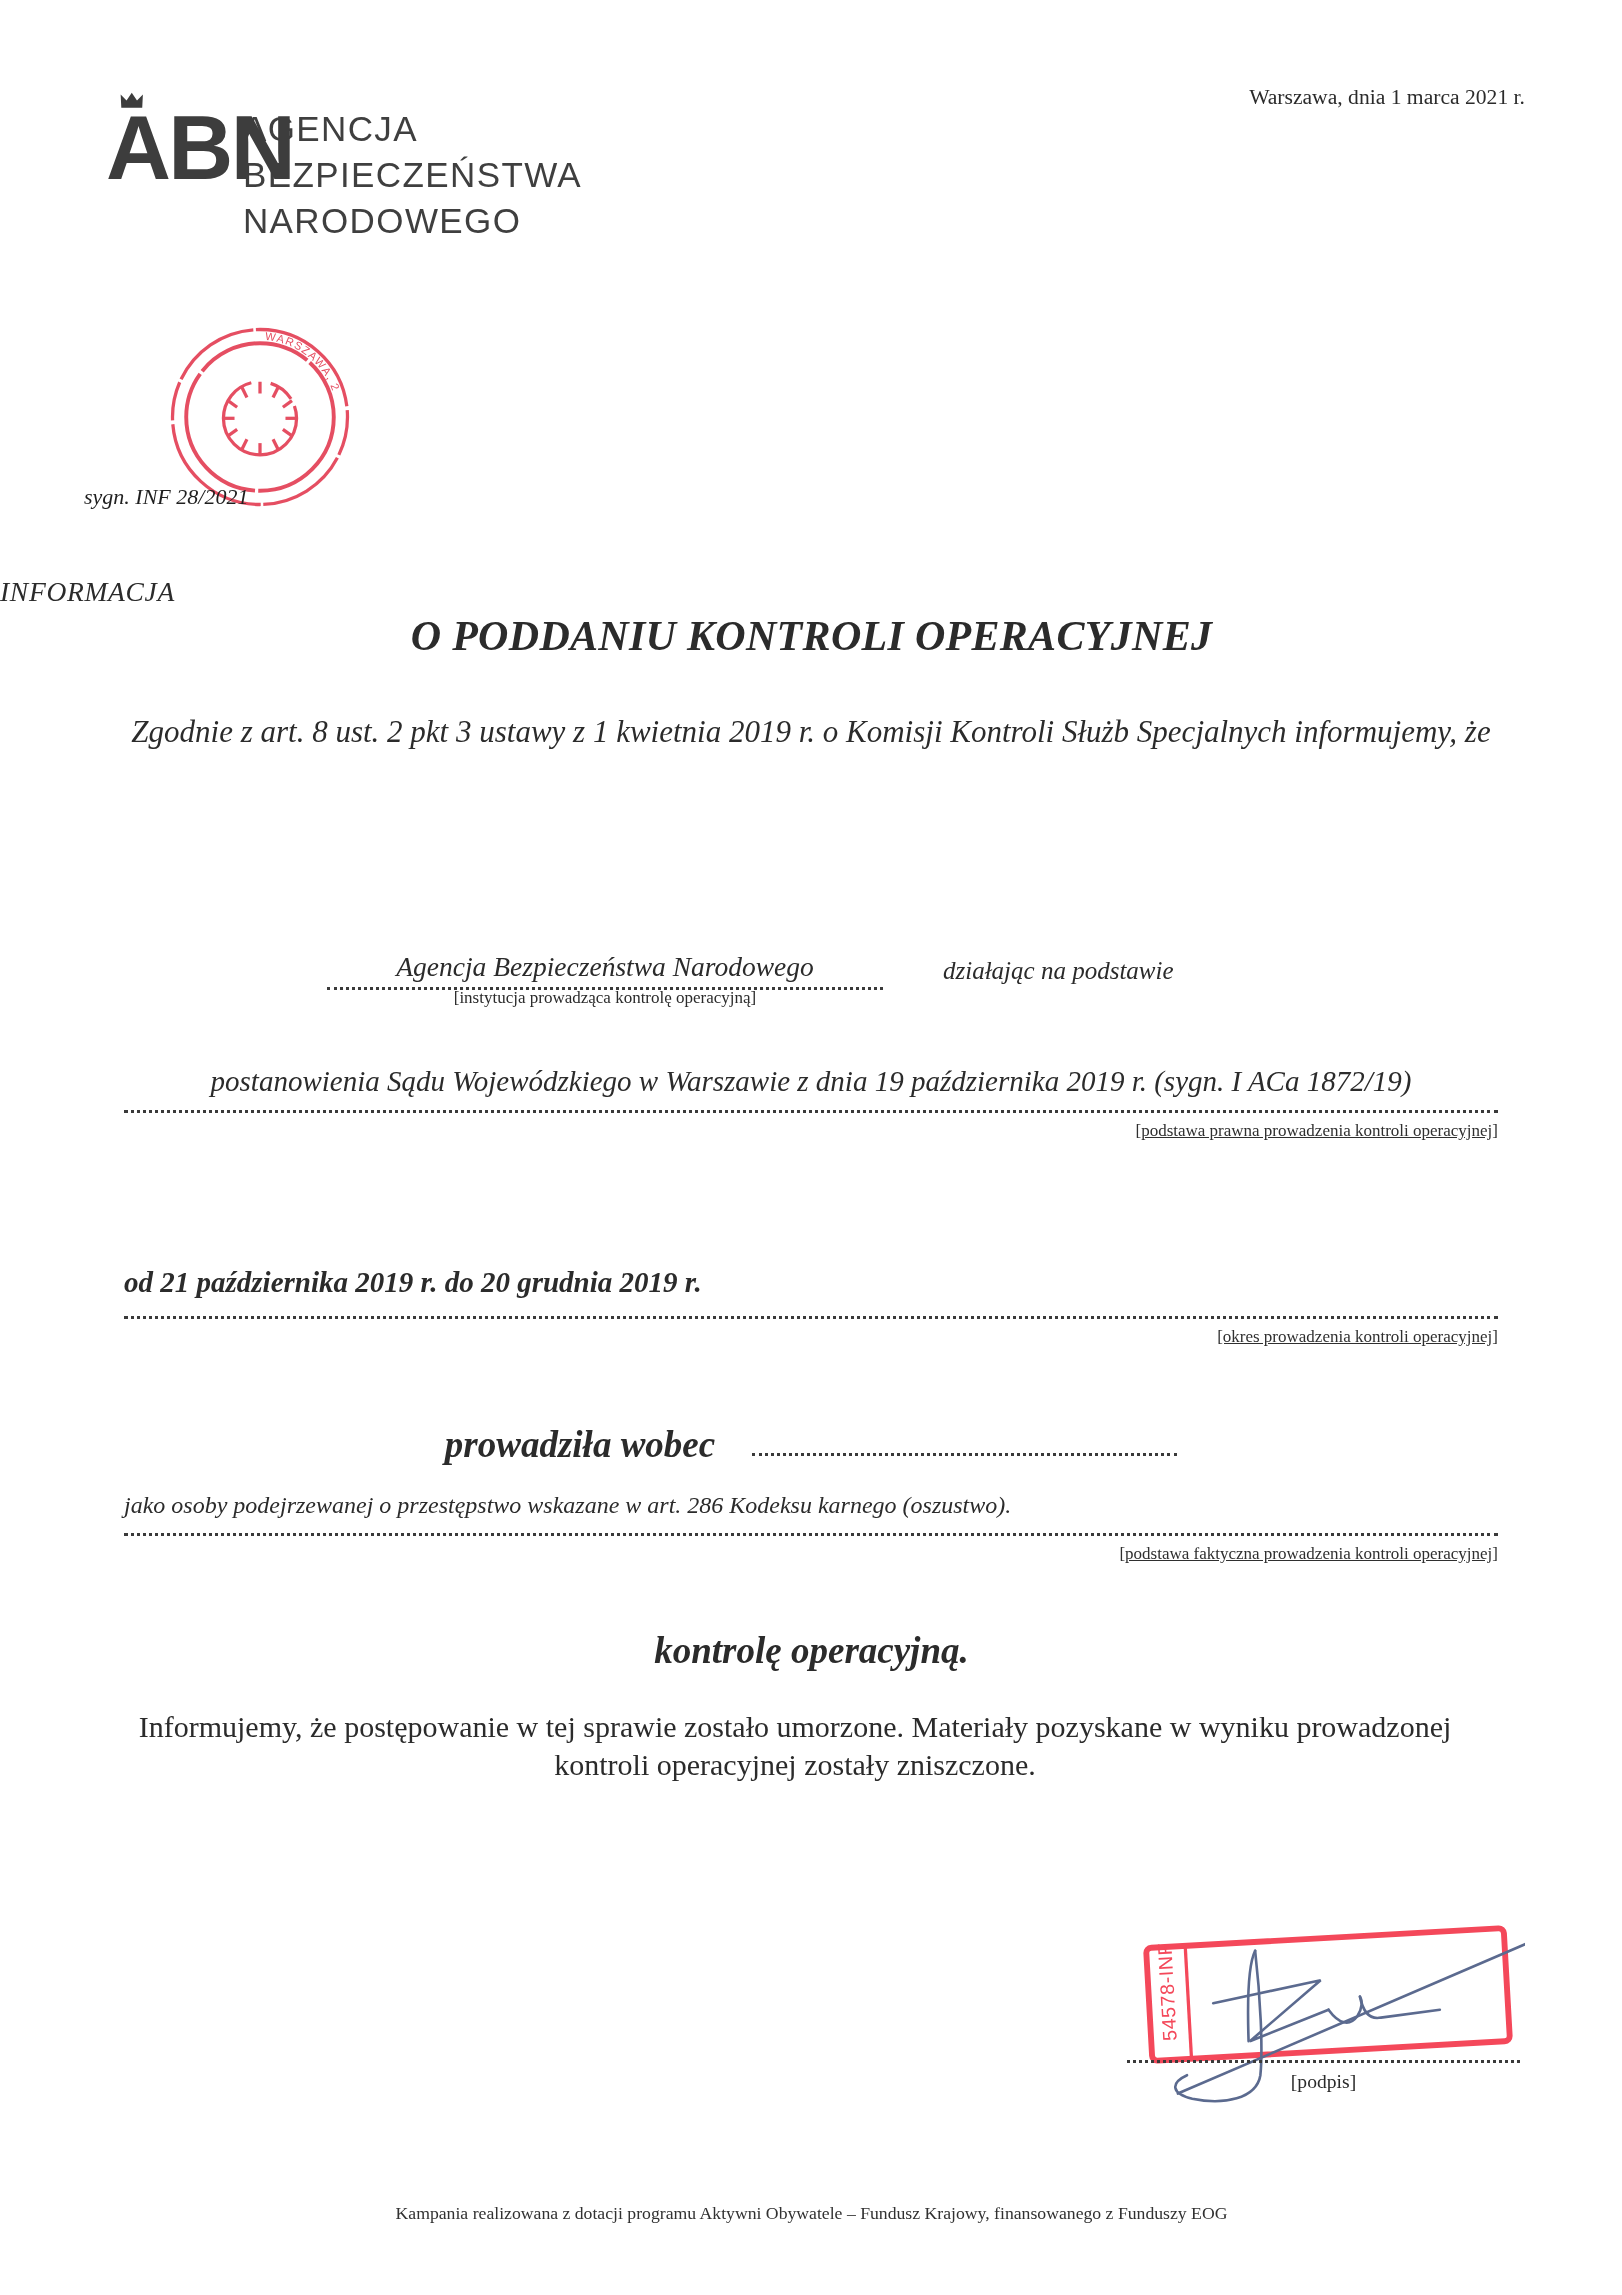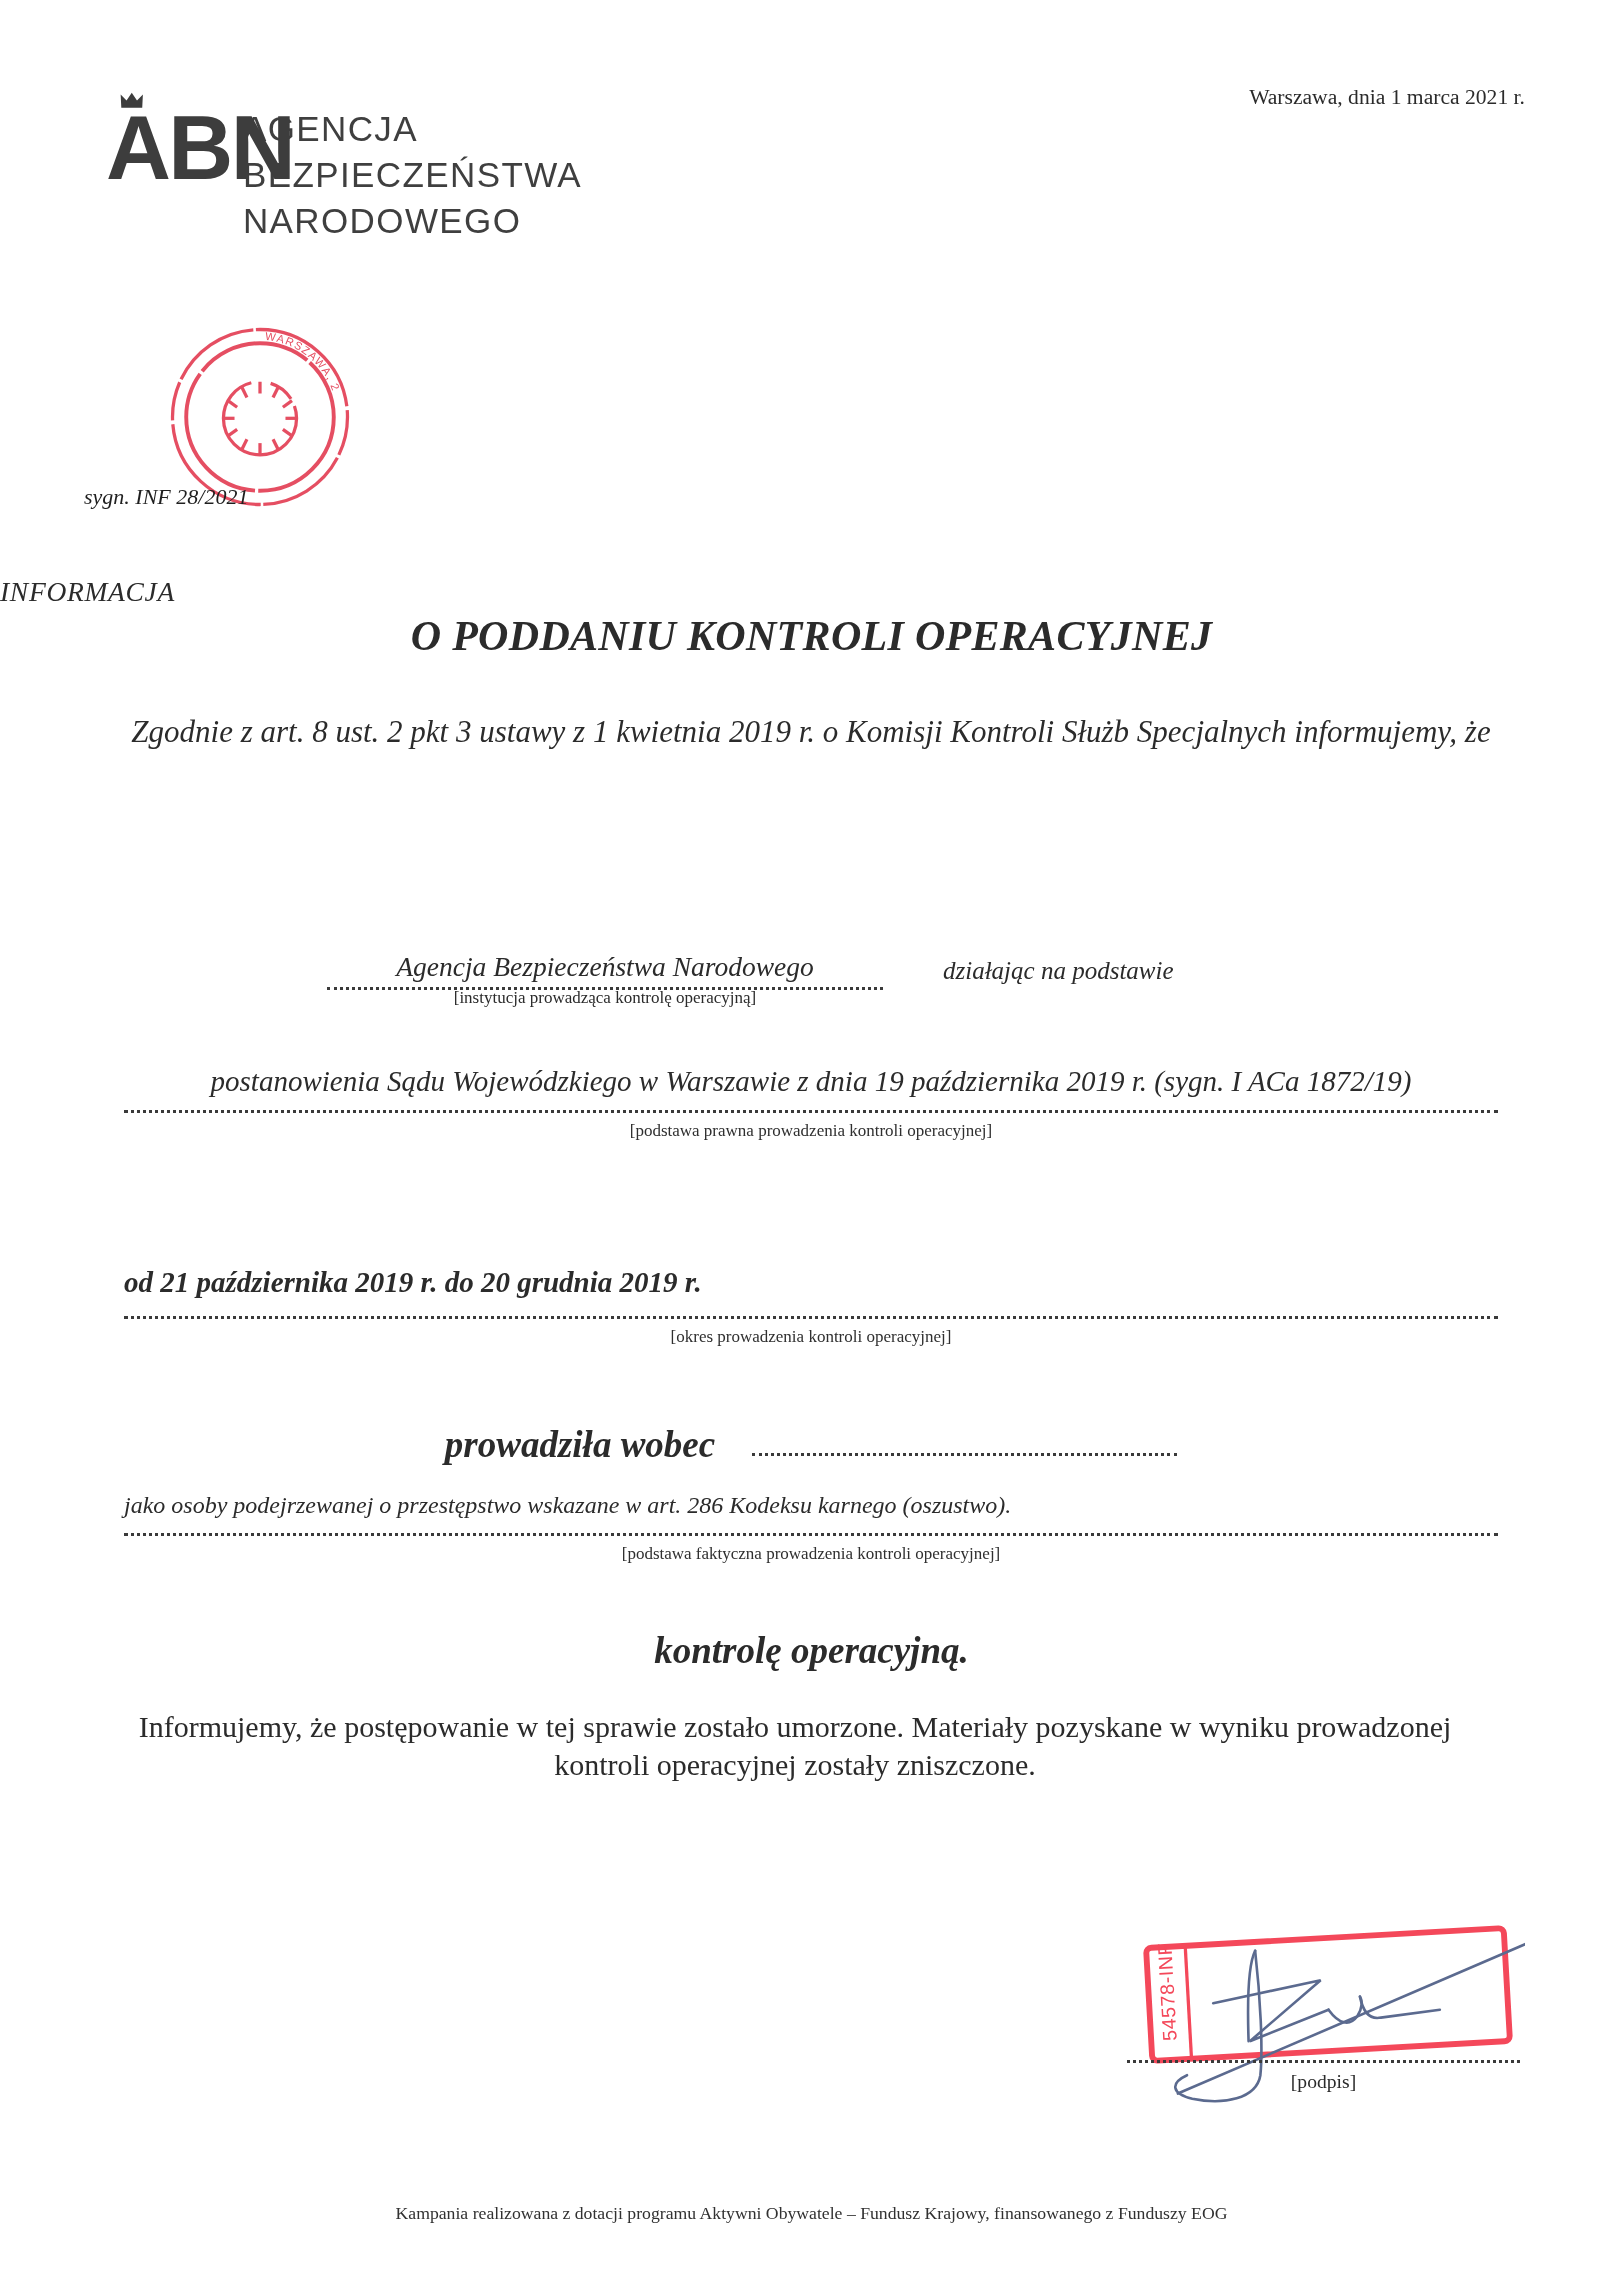--- a/index.html
+++ b/index.html
@@ -132,24 +132,25 @@
     font-size: 31px;
     line-height: 1.22;
   }
 
   
   .dotted {
     border-bottom: 3.3px dotted #3a3a3a;
     height: 0;
   }
   .caption {
-    text-align: center;
+    text-align: right;
     font-size: 17px;
     color: #2f2f2f;
     margin-top: 7.9px;
+    text-decoration: underline;
   }
 
   
   .inst-row {
     position: absolute;
     top: 913px;
     left: 124px;
     width: 1374px;
     display: flex;
     align-items: flex-end;

